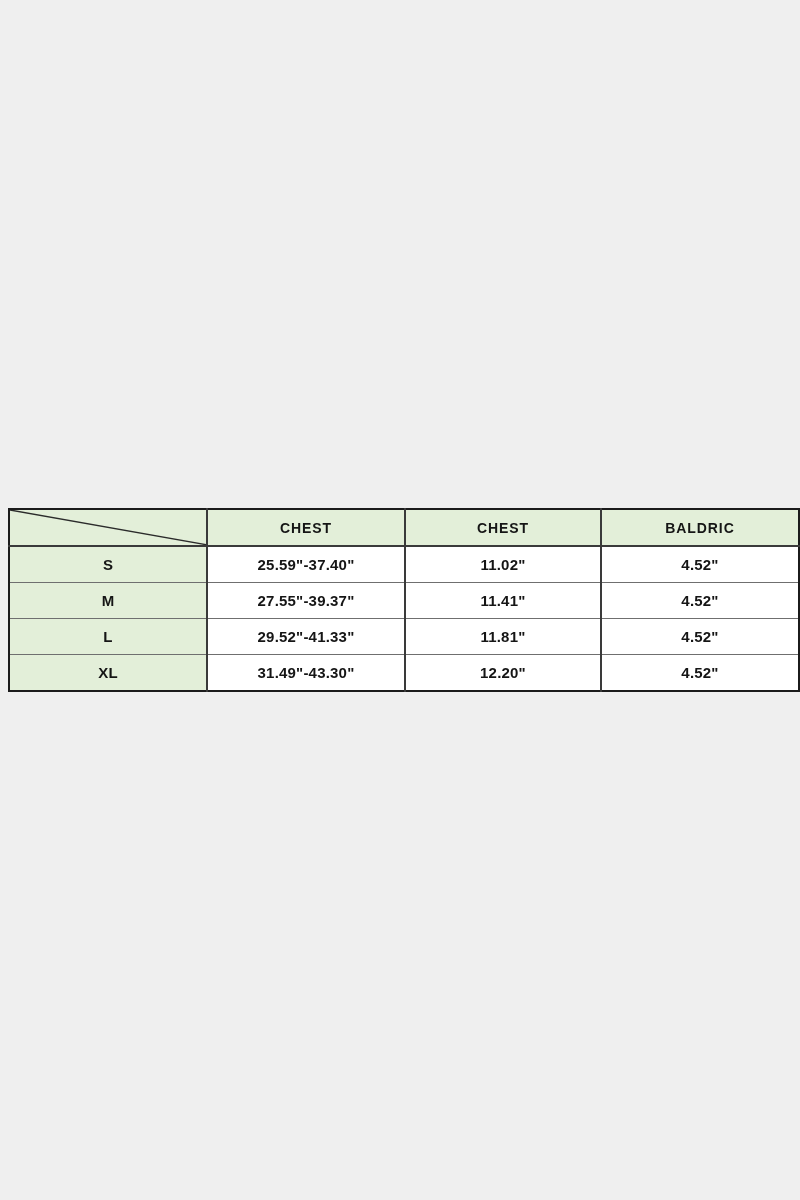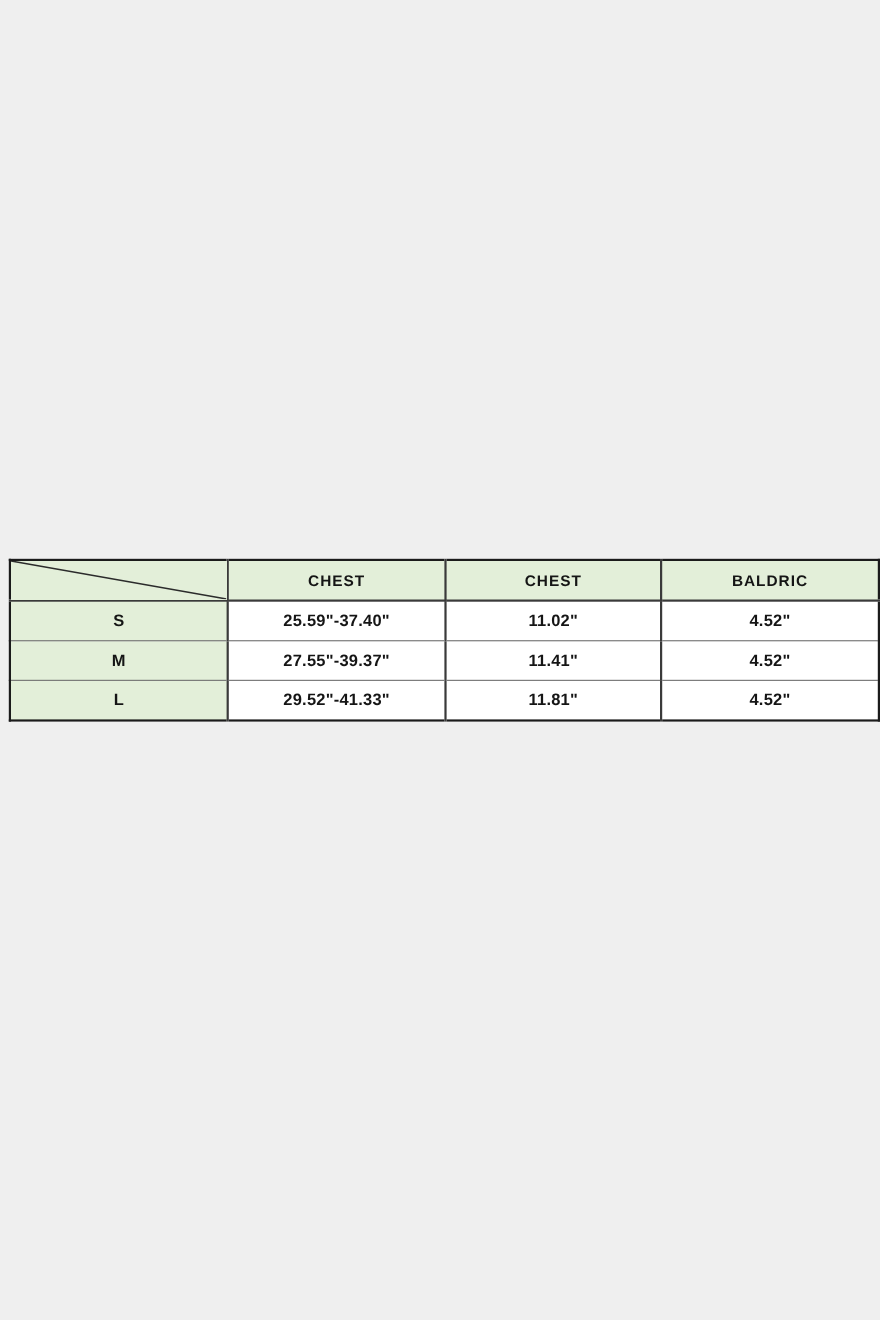--- a/index.html
+++ b/index.html
@@ -138,17 +138,23 @@
           <td class="measure-cell">27.55"-39.37"</td>
           <td class="measure-cell">11.41"</td>
           <td class="measure-cell">4.52"</td>
         </tr>
         <tr>
           <td class="size-cell">L</td>
           <td class="measure-cell">29.52"-41.33"</td>
           <td class="measure-cell">11.81"</td>
           <td class="measure-cell">4.52"</td>
         </tr>
+        <tr>
+          <td class="size-cell">XL</td>
+          <td class="measure-cell">31.49"-43.30"</td>
+          <td class="measure-cell">12.20"</td>
+          <td class="measure-cell">4.52"</td>
+        </tr>
       </tbody>
     </table>
   </div>
 
 </div>
 
 </body></html>

